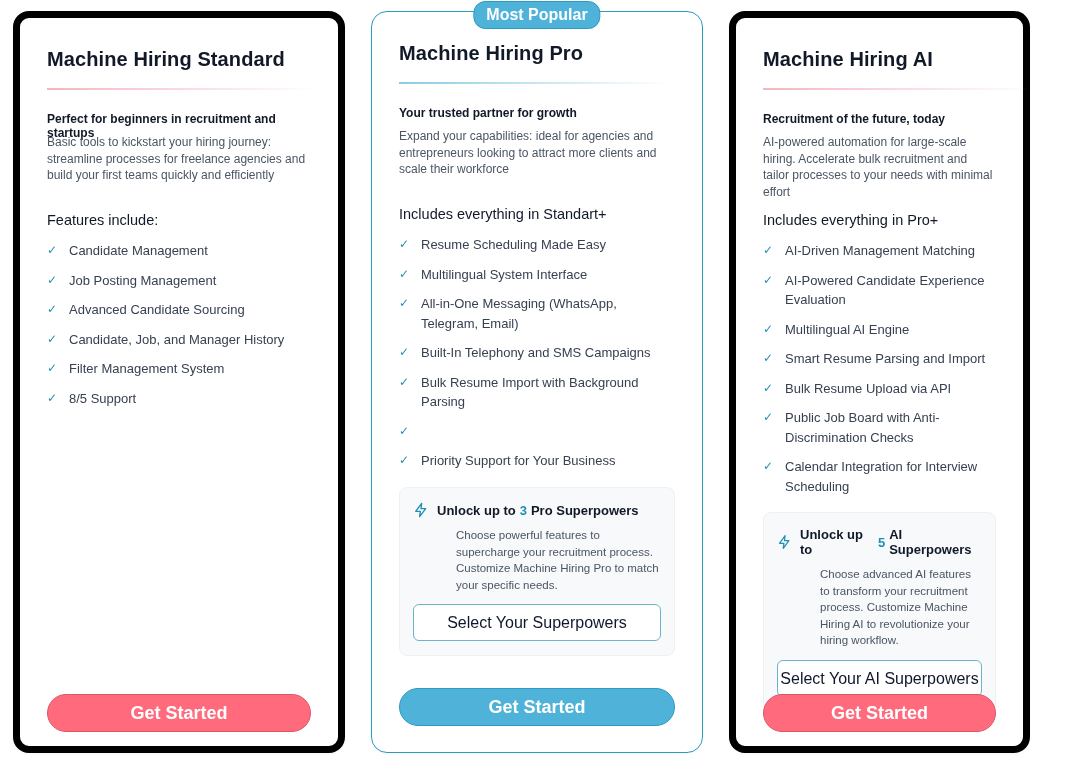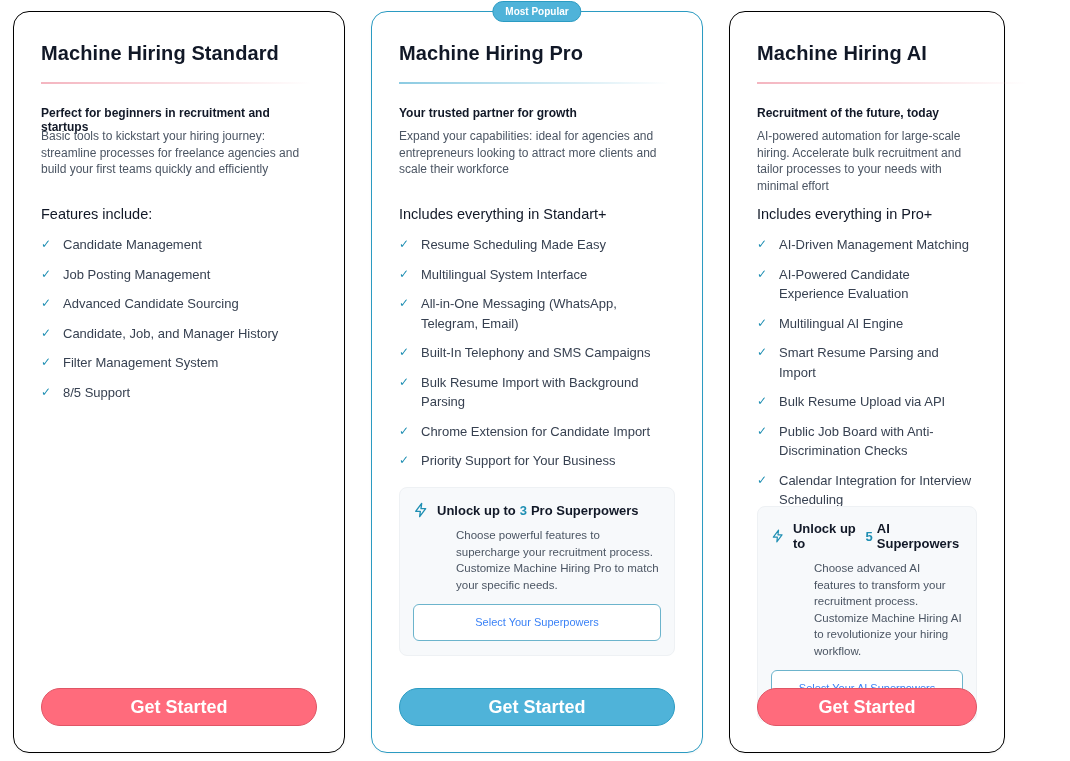--- a/index.html
+++ b/index.html
@@ -4,29 +4,29 @@
   <style>
     * { box-sizing: border-box; margin: 0; padding: 0; }
     html, body {
       width: 1070px; height: 761px; background: #ffffff; overflow: hidden;
       font-family: "Liberation Sans", "DejaVu Sans", sans-serif;
       color: #1f2937;
     }
     .page { position: relative; width: 1070px; height: 761px; }
     .card {
       position: absolute; top: 11px; height: 742px;
-      border: 1px solid #000000; border-radius: 16px; background: #fff;
+      border: 7px solid #000000; border-radius: 16px; background: #fff;
       box-shadow: 0 1px 3px rgba(0,0,0,0.04);
     }
     .card.c1 { left: 13px; width: 332px; }
     .card.c2 { left: 371px; width: 332px; border: 1.5px solid #2b9bc2; }
-    .card.c3 { left: 729px; width: 276px; }
+    .card.c3 { left: 729px; width: 301px; }
     .badge {
       position: absolute; top: -11px; left: 50%; transform: translateX(-50%);
-      background: #4fb3d9; color: #fff; font-weight: bold; font-size: 10px;
+      background: #4fb3d9; color: #fff; font-weight: bold; font-size: 16px;
       padding: 4px 12px; border-radius: 12px; border: 1px solid #2b9bc2;
       white-space: nowrap;
       text-align: center;
     }
     .inner { position: absolute; left: 27px; right: 27px; top: 0; bottom: 0; }
     .title { position: absolute; top: 30px; left: 0; font-size: 20px; font-weight: bold; color: #111827; letter-spacing: 0.1px; }
     .divider { position: absolute; top: 70px; left: 0; width: 270px; height: 2px; }
     .divider.pink { background: linear-gradient(to right, #f4b5c0, rgba(244,181,192,0)); }
     .divider.blue { background: linear-gradient(to right, #8ccbe2, rgba(140,203,226,0)); }
     .tagline { position: absolute; top: 94px; left: 0; font-size: 12px; font-weight: bold; color: #111827; }
@@ -38,21 +38,21 @@
     .power-box {
       position: absolute; left: 0; right: 0; background: #f7f9fb; border-radius: 8px;
       border: 1px solid #eef1f4; padding: 14px 13px;
     }
     .power-head { display: flex; align-items: center; font-size: 13px; font-weight: bold; color: #111827; margin-bottom: 9px; }
     .bolt { width: 16px; height: 16px; margin-right: 8px; }
     .num { color: #1f8fb3; margin: 0 4px; }
     .power-desc { font-size: 11.5px; line-height: 16.5px; color: #4b5563; margin-bottom: 11px; margin-left: 43px; }
     .power-btn {
       display: block; width: 100%; height: 37px; border: 1px solid #6cb4cc; border-radius: 6px;
-      background: #fff; color: #3b82f6; font-size: 11px; text-align: center; line-height: 35px; cursor: pointer;
+      background: #fff; color: #0f172a; font-size: 16px; text-align: center; line-height: 35px; cursor: pointer;
       font-family: "Liberation Sans", sans-serif;
     }
     .cta {
       position: absolute; left: 0; right: 0; top: 676px; height: 38px; border-radius: 19px;
       color: #fff; font-size: 18px; font-weight: bold; text-align: center; line-height: 36px; cursor: pointer;
       font-family: "Liberation Sans", sans-serif;
     }
     .cta.pink { background: #ff6b7c; border: 1px solid #e05565; }
     .cta.blue { background: #4fb3d9; border: 1px solid #2b9bc2; }
   </style>
@@ -122,21 +122,20 @@
         <li>
             <span class="check">✓</span>
             <span>Built-In Telephony and SMS Campaigns</span>
           </li>
         <li>
             <span class="check">✓</span>
             <span>Bulk Resume Import with Background Parsing</span>
           </li>
         <li>
             <span class="check">✓</span>
-            <span>Chrome Extension for Candidate Import</span>
           </li>
         <li>
             <span class="check">✓</span>
             <span>Priority Support for Your Business</span>
           </li>
       </ul>
       <div class="power-box" style="top:475px;">
         <div class="power-head">
           <svg class="bolt" viewBox="0 0 24 24" fill="none" stroke="#1f8fb3" stroke-width="2" stroke-linejoin="round">
               <path d="M13 2L4 14h7l-1 8 9-12h-7l1-8z"></path>

